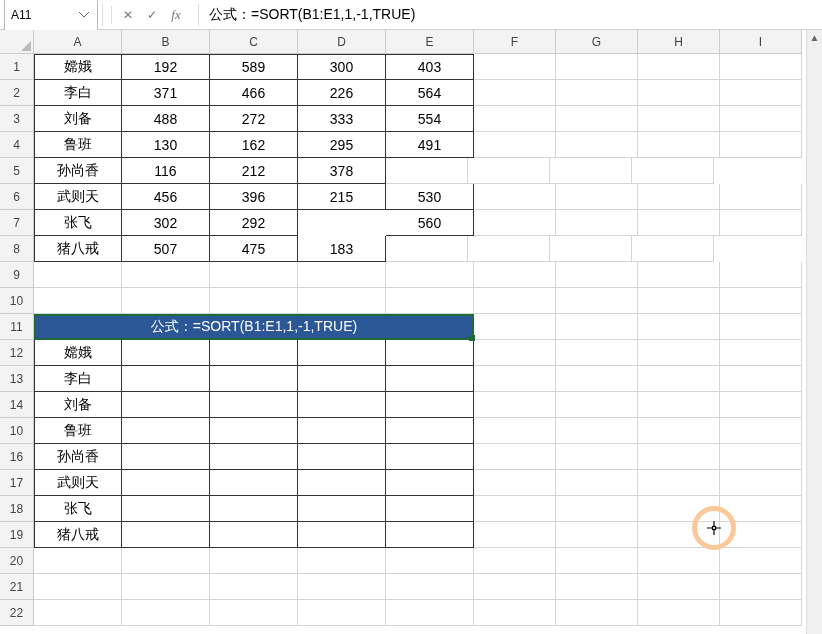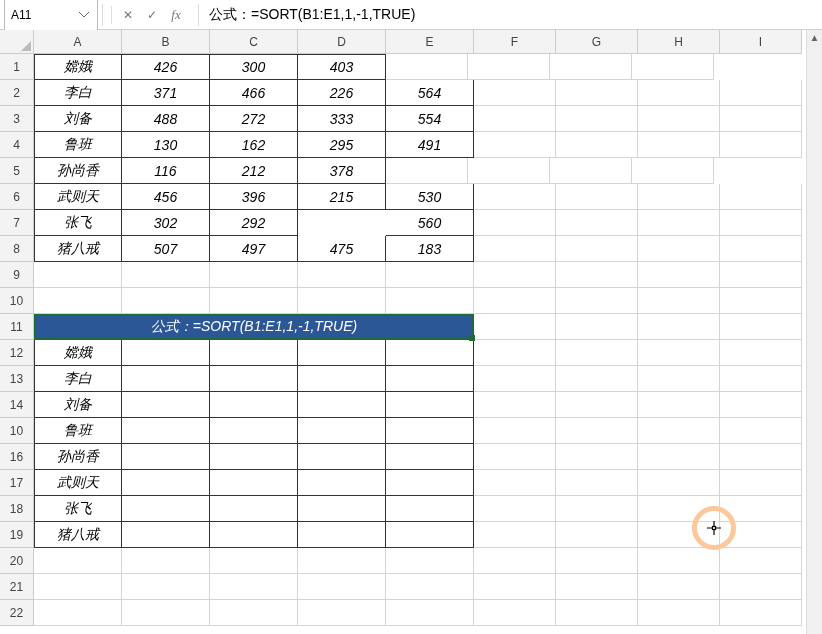--- a/index.html
+++ b/index.html
@@ -109,21 +109,21 @@
   border-bottom: 1px solid #ccc;
   display: flex;
   align-items: center;
   justify-content: center;
   font-size: 12px;
   color: #444;
   user-select: none;
 }
 .cells {
   position: absolute;
-  top: 24px; left: 34px; font-style: italic;
+  top: 24px; left: 34px;
 }
 .row {
   display: flex;
 }
 .cell {
   border-right: 1px solid #d5d5d5;
   border-bottom: 1px solid #d5d5d5;
   display: flex;
   align-items: center;
   justify-content: center;
@@ -240,21 +240,22 @@
       <div class="row-h" style="height: 26px;">17</div>
       <div class="row-h" style="height: 26px;">18</div>
       <div class="row-h" style="height: 26px;">19</div>
       <div class="row-h" style="height: 26px;">20</div>
       <div class="row-h" style="height: 26px;">21</div>
       <div class="row-h" style="height: 26px;">22</div>
     </div>
   <div class="cells" id="cells">
       <div class="row" style="height: 26px;">
         <div class="cell data-inner-r data-inner-b data-border-top data-border-left" style="width: 88px; height: 26px;">嫦娥</div>
-        <div class="cell data-inner-r data-inner-b data-border-top" style="width: 88px; height: 26px;">426</div>
+        <div class="cell data-inner-r data-inner-b data-border-top" style="width: 88px; height: 26px;">192</div>
+        <div class="cell data-inner-r data-inner-b data-border-top" style="width: 88px; height: 26px;">589</div>
         <div class="cell data-inner-r data-inner-b data-border-top" style="width: 88px; height: 26px;">300</div>
         <div class="cell data-inner-r data-inner-b data-border-top data-border-right" style="width: 88px; height: 26px;">403</div>
         <div class="cell" style="width: 82px; height: 26px;"></div>
         <div class="cell" style="width: 82px; height: 26px;"></div>
         <div class="cell" style="width: 82px; height: 26px;"></div>
         <div class="cell" style="width: 82px; height: 26px;"></div>
       </div>
       <div class="row" style="height: 26px;">
         <div class="cell data-inner-r data-inner-b data-border-left" style="width: 88px; height: 26px;">李白</div>
         <div class="cell data-inner-r data-inner-b" style="width: 88px; height: 26px;">371</div>
@@ -316,21 +317,20 @@
         <div class="cell data-inner-r data-inner-b" style="width: 88px; height: 26px; margin-top: 48px;">545</div>
         <div class="cell data-inner-r data-inner-b data-border-right" style="width: 88px; height: 26px;">560</div>
         <div class="cell" style="width: 82px; height: 26px;"></div>
         <div class="cell" style="width: 82px; height: 26px;"></div>
         <div class="cell" style="width: 82px; height: 26px;"></div>
         <div class="cell" style="width: 82px; height: 26px;"></div>
       </div>
       <div class="row" style="height: 26px;">
         <div class="cell data-inner-r data-inner-b data-border-left data-border-bottom" style="width: 88px; height: 26px;">猪八戒</div>
         <div class="cell data-inner-r data-inner-b data-border-bottom" style="width: 88px; height: 26px;">507</div>
-        <div class="cell data-inner-r data-inner-b data-border-bottom" style="width: 88px; height: 26px;">497</div>
         <div class="cell data-inner-r data-inner-b data-border-bottom" style="width: 88px; height: 26px;">475</div>
         <div class="cell data-inner-r data-inner-b data-border-right data-border-bottom" style="width: 88px; height: 26px;">183</div>
         <div class="cell" style="width: 82px; height: 26px;"></div>
         <div class="cell" style="width: 82px; height: 26px;"></div>
         <div class="cell" style="width: 82px; height: 26px;"></div>
         <div class="cell" style="width: 82px; height: 26px;"></div>
       </div>
       <div class="row" style="height: 26px;">
         <div class="cell" style="width: 88px; height: 26px;"></div>
         <div class="cell" style="width: 88px; height: 26px;"></div>

